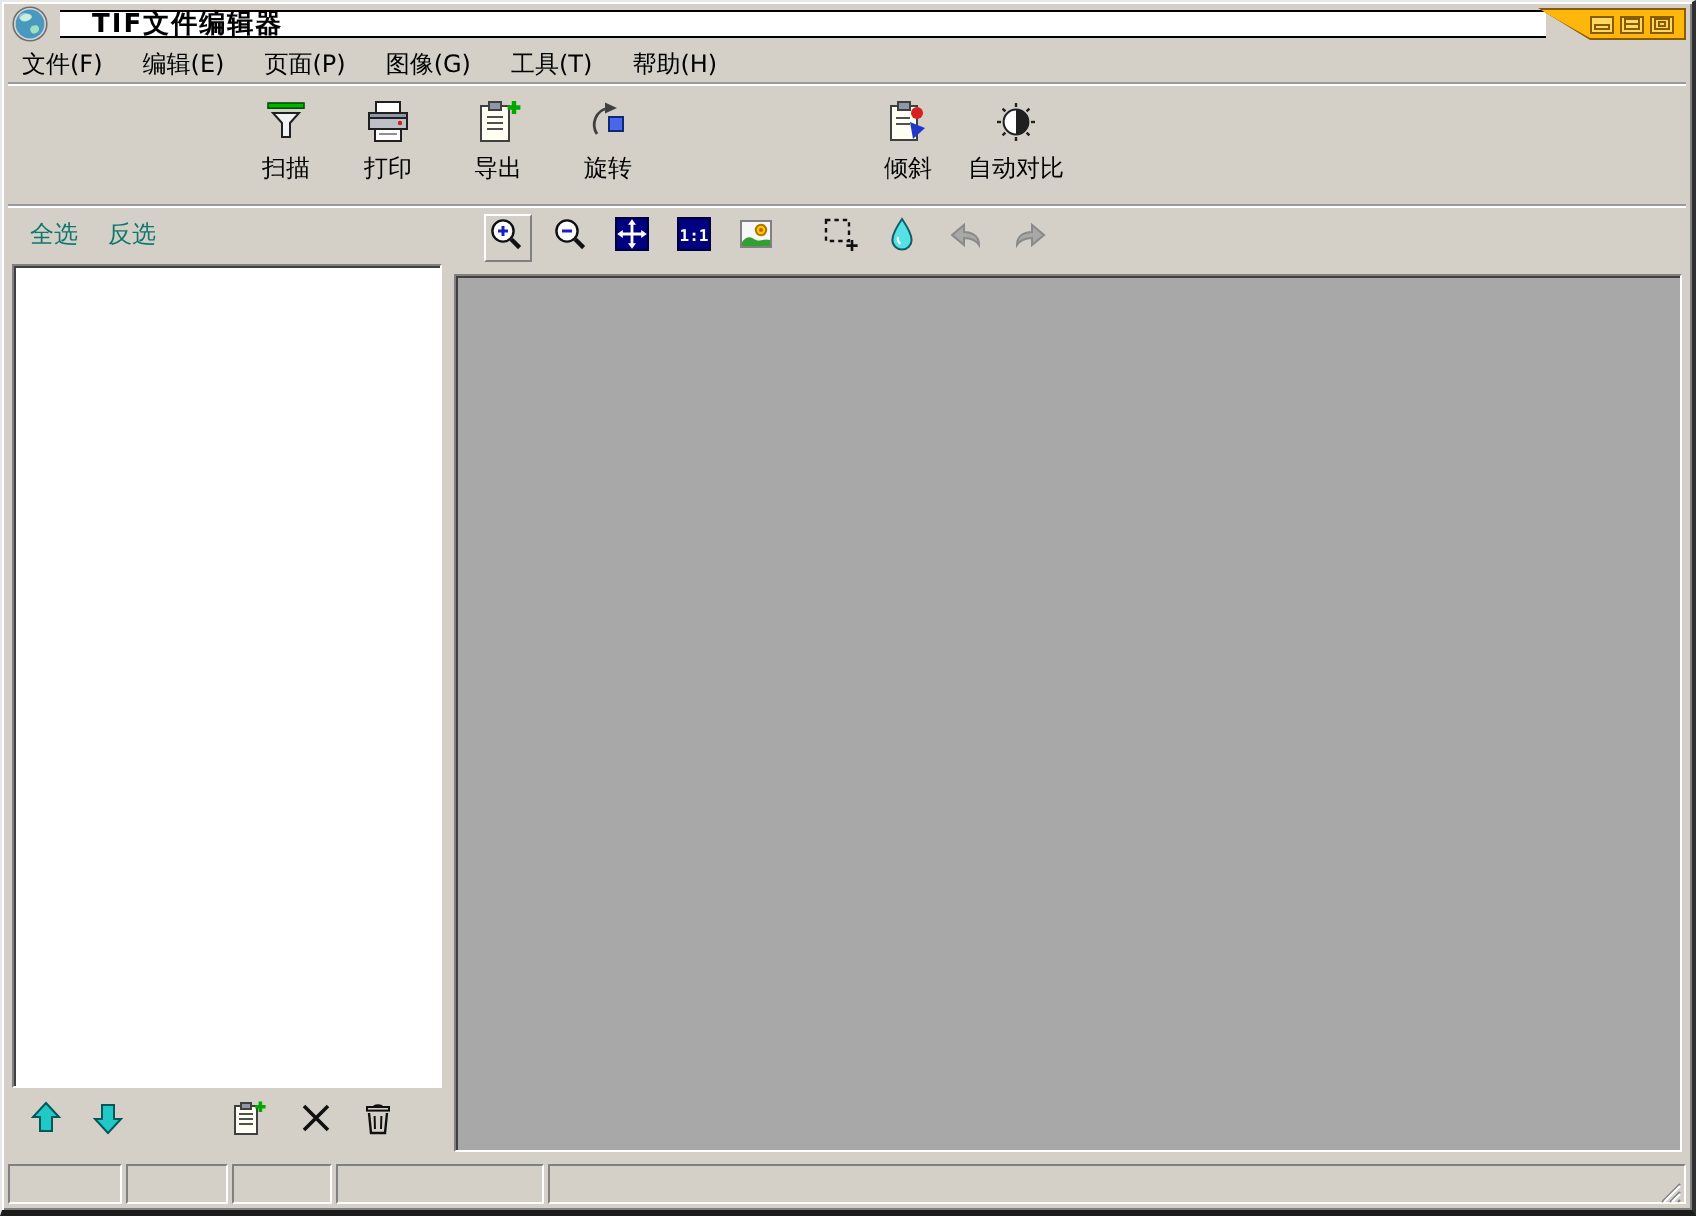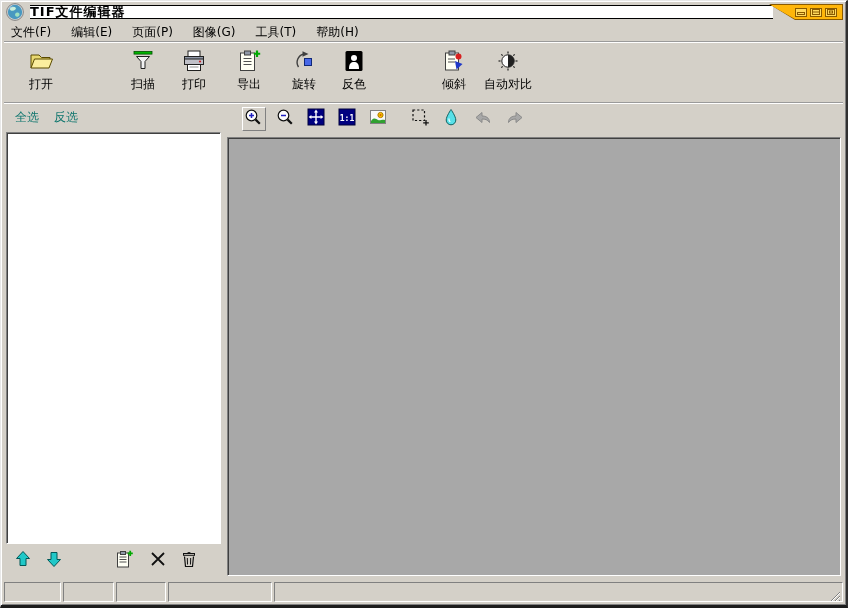--- a/index.html
+++ b/index.html
@@ -10,21 +10,21 @@
     border-top:1px solid #e8e8e8; border-left:1px solid #e8e8e8;
     border-right:2px solid #303030; border-bottom:3px solid #1c1c1c;
     box-shadow: inset 1px 1px 0 #ffffff, inset -1px -1px 0 #808080;
   }
   
   .titlebar { position:absolute; top:2px; left:3px; right:3px; height:18px; }
   .globe-btn { position:absolute; left:2px; top:0; width:18px; height:18px; cursor:default; }
   .title-strip { position:absolute; left:26px; right:70px; top:2px; height:14px;
     background:#ffffff; border-top:1px solid #000; border-bottom:1px solid #000;
     display:flex; align-items:center; }
-  .title-text { font-size:13px; font-weight:bold; color:#000; padding-left:0;
+  .title-text { font-size:13px; font-weight:bold; color:#000; padding-left:16px;
     letter-spacing:1px; white-space:nowrap; }
   .win-ctrl-wrap { position:absolute; right:0; top:1px; width:74px; height:16px;
     background:#8a5a00; clip-path:polygon(0 0,100% 0,100% 100%,26px 100%); }
   .win-ctrl-inner { position:absolute; inset:1px; background:#ffb60a;
     clip-path:polygon(0 0,100% 0,100% 100%,25px 100%);
     display:flex; align-items:center; justify-content:flex-end; gap:3px; padding-right:5px; }
   .win-btn { width:12px; height:9px; background:#ffd95e; border:1px solid #8a5a00;
     display:flex; align-items:center; justify-content:center; cursor:default; }
   .win-btn svg { display:block; }
   
@@ -129,29 +129,20 @@
     <span class="menu-item">编辑(E)</span>
     <span class="menu-item">页面(P)</span>
     <span class="menu-item">图像(G)</span>
     <span class="menu-item">工具(T)</span>
     <span class="menu-item">帮助(H)</span>
   </div>
   <div class="hr-groove" style="top:40px"></div>
 
   <div class="toolbar">
 
-    <div class="tb-btn" style="left:15px">
-      <span class="tb-ic">
-        <svg width="26" height="26" viewBox="0 0 26 26">
-          <path d="M3 20 V7 h8 l2.5 2.5 H22 V11" fill="#e8d870" stroke="#5a4a00"></path>
-          <path d="M3 20 L6.5 11 H24.5 L21 20 Z" fill="#fbee9e" stroke="#5a4a00"></path>
-        </svg>
-      </span>
-      <span class="tb-lb">打开</span>
-    </div>
 
 
     <div class="tb-btn" style="left:117px">
       <span class="tb-ic">
         <svg width="26" height="26" viewBox="0 0 26 26">
           <rect x="4" y="3.5" width="18" height="2.6" fill="#00b400" stroke="#005000" stroke-width="0.8"></rect>
           <path d="M6.5 8.5 H19.5 L15 13.5 V20.5 H11 V13.5 Z" fill="#f2f2f2" stroke="#202020"></path>
         </svg>
       </span>
       <span class="tb-lb">扫描</span>
@@ -189,30 +180,20 @@
       <span class="tb-ic">
         <svg width="26" height="26" viewBox="0 0 26 26">
           <rect x="13.5" y="10.5" width="7" height="7" fill="#4868e8" stroke="#102878"></rect>
           <path d="M7.5 19 A8.5 8.5 0 0 1 13 6" fill="none" stroke="#404040" stroke-width="1.4"></path>
           <path d="M11.5 3.2 L17.5 6 L11.5 8.8 Z" fill="#404040"></path>
         </svg>
       </span>
       <span class="tb-lb">旋转</span>
     </div>
 
-    <div class="tb-btn" style="left:328px">
-      <span class="tb-ic">
-        <svg width="26" height="26" viewBox="0 0 26 26">
-          <rect x="4.5" y="3" width="17" height="20" rx="1.5" fill="#000000"></rect>
-          <circle cx="13" cy="10" r="3" fill="#ffffff"></circle>
-          <path d="M8 21 C8 15.5 10 14 13 14 C16 14 18 15.5 18 21 Z" fill="#ffffff"></path>
-        </svg>
-      </span>
-      <span class="tb-lb">反色</span>
-    </div>
 
 
     <div class="tb-btn" style="left:472px; width:64px">
       <span class="tb-ic">
         <svg width="26" height="26" viewBox="0 0 26 26">
           <g stroke="#202020" stroke-width="1.2">
             <line x1="13" y1="3.5" x2="13" y2="5.5"></line>
               <line x1="13" y1="20.5" x2="13" y2="22.5"></line>
             <line x1="3.5" y1="13" x2="5.5" y2="13"></line>
               <line x1="20.5" y1="13" x2="22.5" y2="13"></line>

